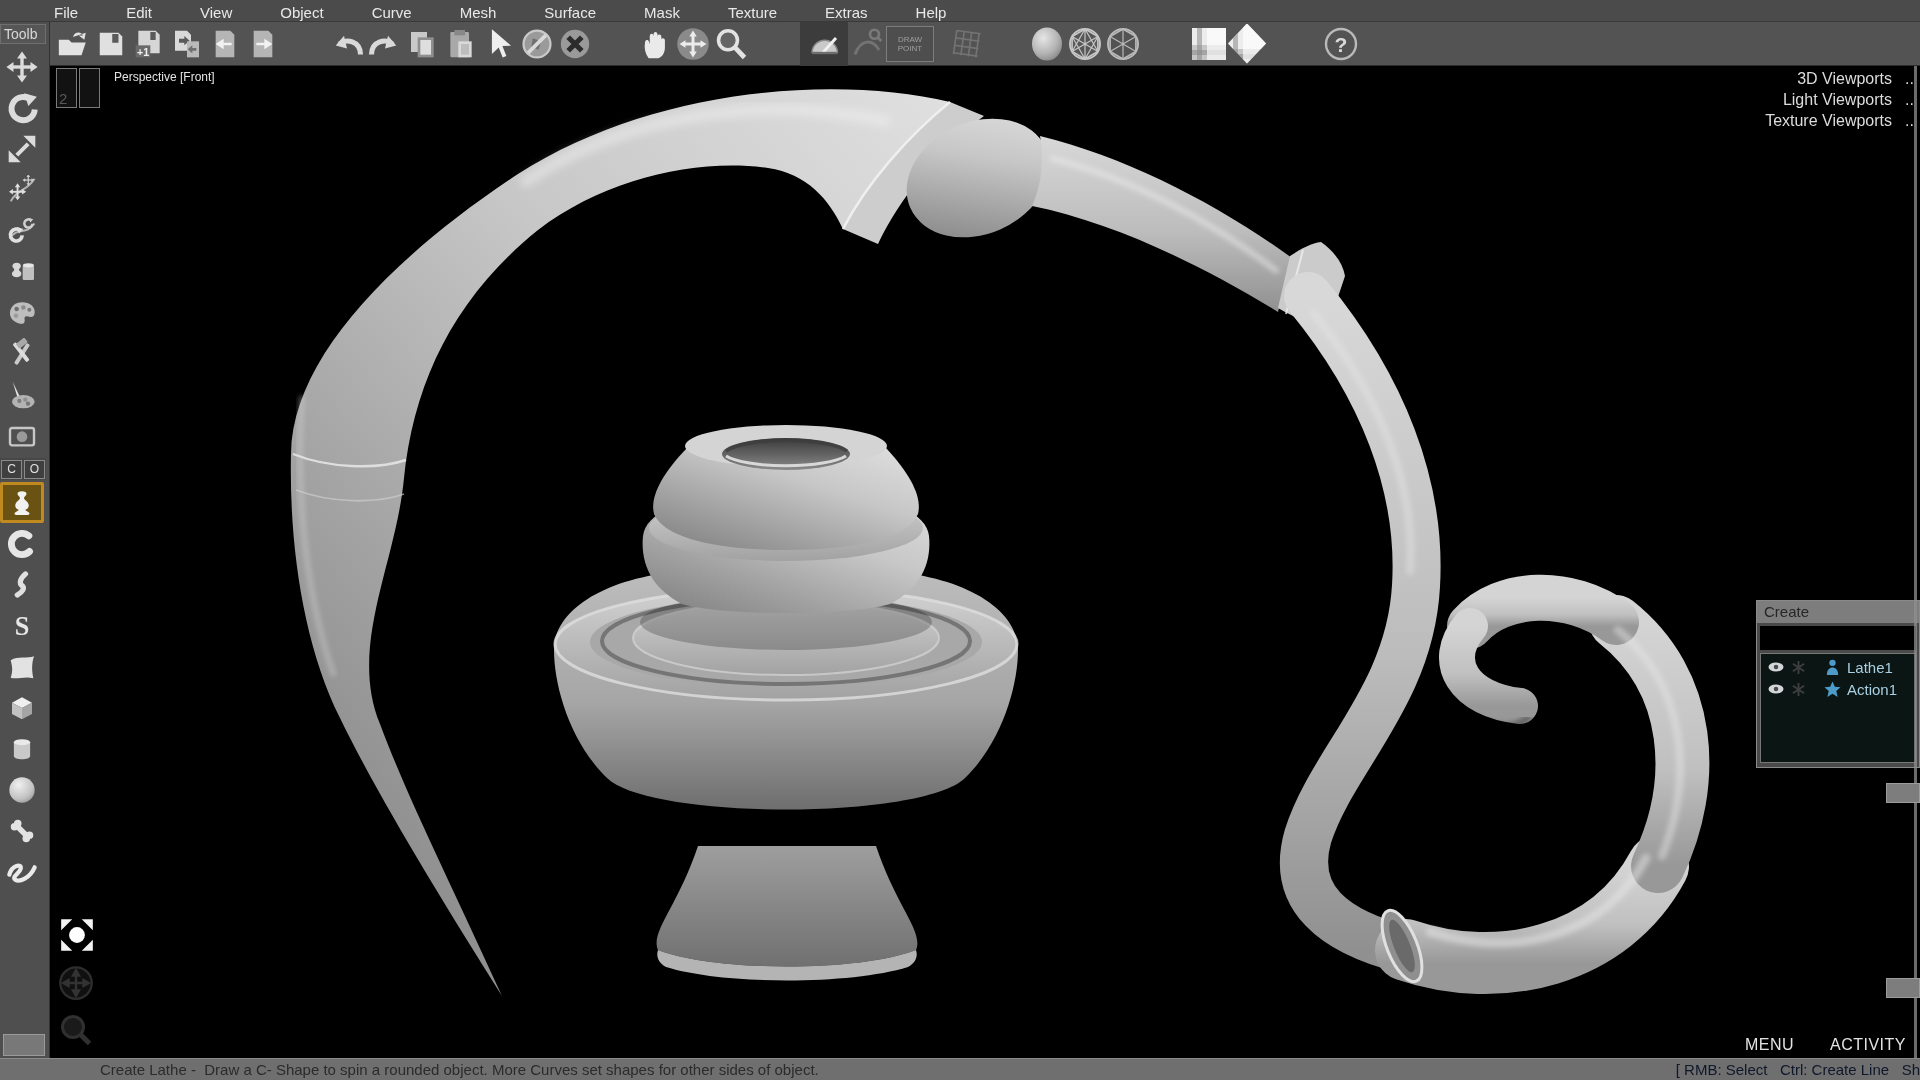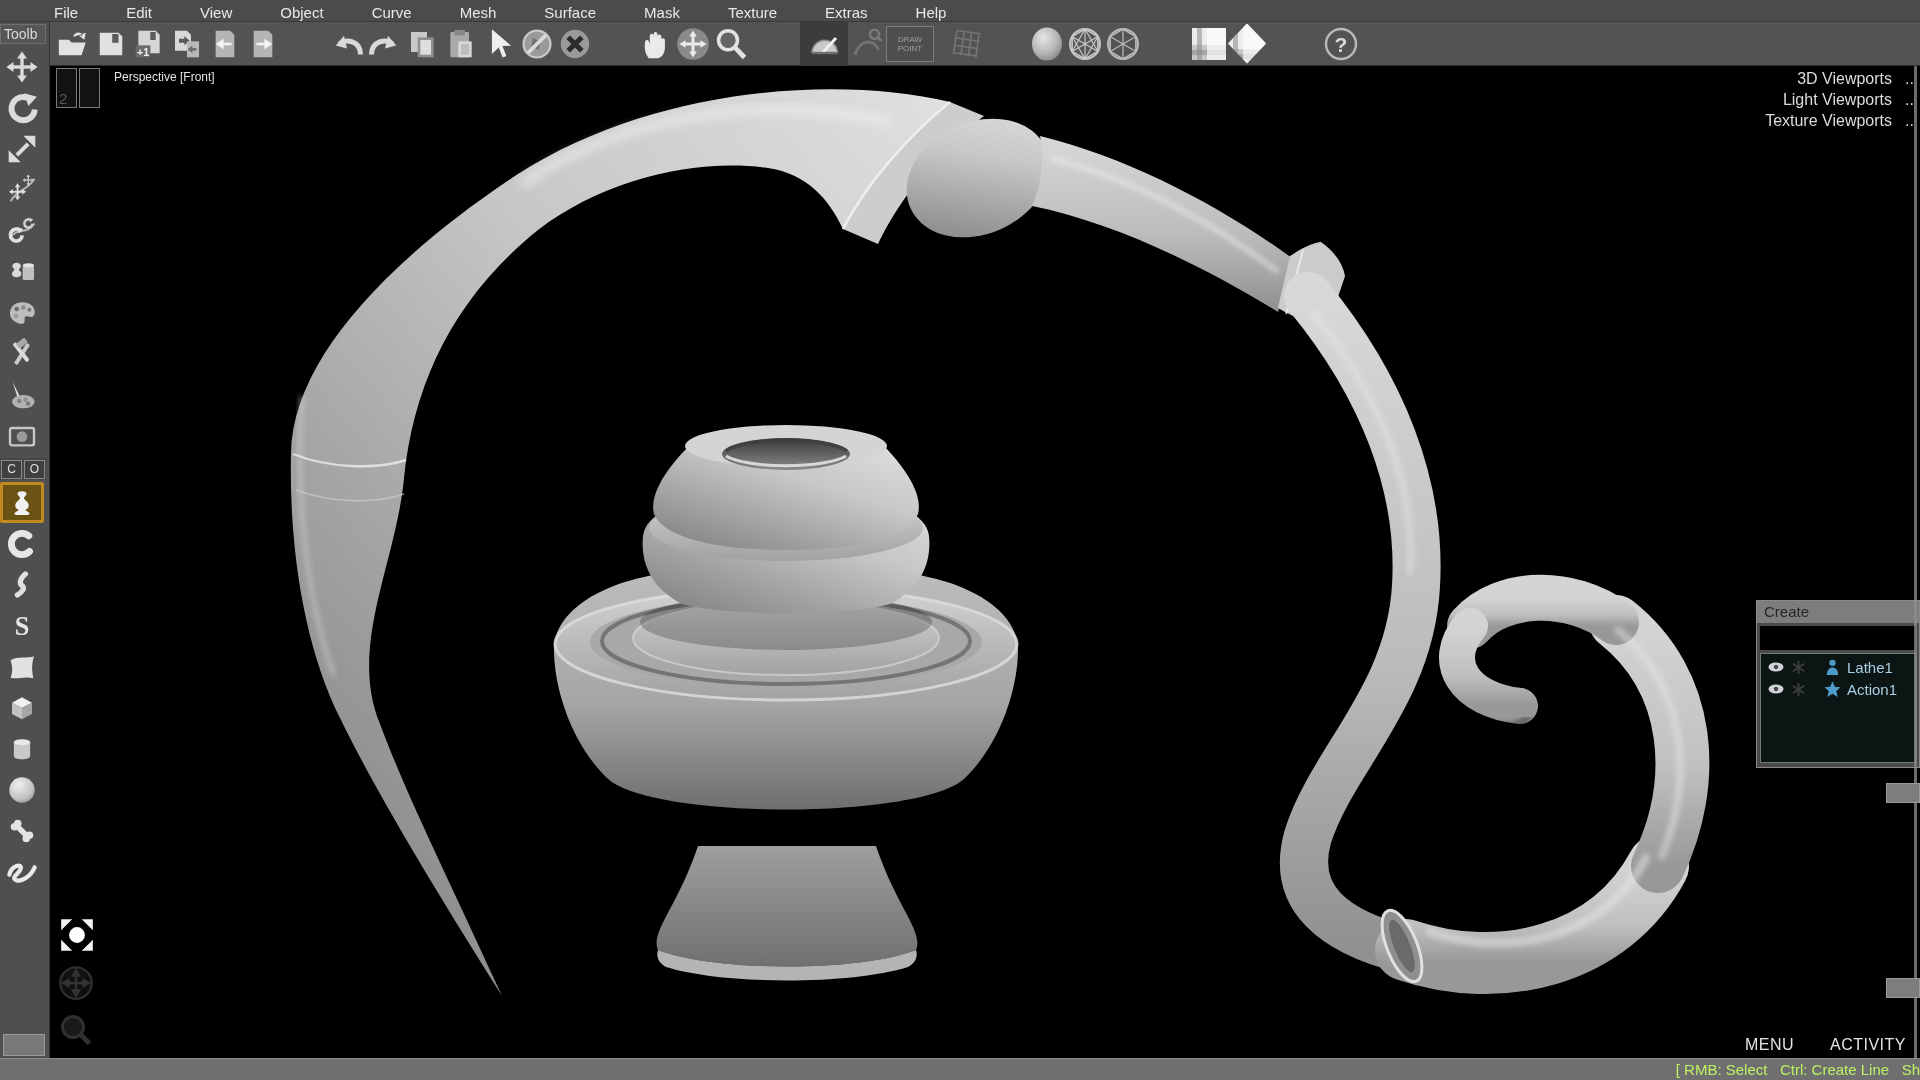--- a/index.html
+++ b/index.html
@@ -53,21 +53,21 @@
   .groups-input{height:24px;background:#000;margin:3px 3px 3px 3px;}
   .groups-list{height:110px;background:#0b1514;border:1px solid #777;margin:0 3px 4px 3px;padding-top:2px;box-sizing:border-box;}
   .group-row{display:flex;align-items:center;height:22px;padding-left:4px;}
   .group-row .gi{width:22px;display:flex;justify-content:center;}
   .group-row .sp{width:12px;}
   .group-label{color:#a9cfe2;font-size:15px;margin-left:4px;}
   
   .statusbar{position:absolute;left:0;bottom:0;width:1920px;height:22px;background:#6f6f6f;border-top:1px solid #8a8a8a;
              box-sizing:border-box;display:flex;align-items:center;color:#2b2b2b;font-size:15px;}
   .status-msg{margin-left:100px;white-space:pre;}
-  .status-right{position:absolute;right:0;white-space:pre;color:#bef264;}
+  .status-right{position:absolute;right:0;white-space:pre;color:#0f172a;}
 </style>
 </head>
 <body>
 
 <div class="menubar">
   <span class="menu-item">File</span>
   <span class="menu-item">Edit</span>
   <span class="menu-item">View</span>
   <span class="menu-item">Object</span>
   <span class="menu-item">Curve</span>
@@ -614,14 +614,15 @@
     </div>
   </div>
 
   <div class="corner-words">
     <span>MENU</span>
     <span>ACTIVITY</span>
   </div>
 </div>
 
 <div class="statusbar">
+  <span class="status-msg">Create Lathe -  Draw a C- Shape to spin a rounded object. More Curves set shapes for other sides of object.</span>
   <span class="status-right">[ RMB: Select   Ctrl: Create Line   Sh</span>
 </div>
 
 </body></html>

